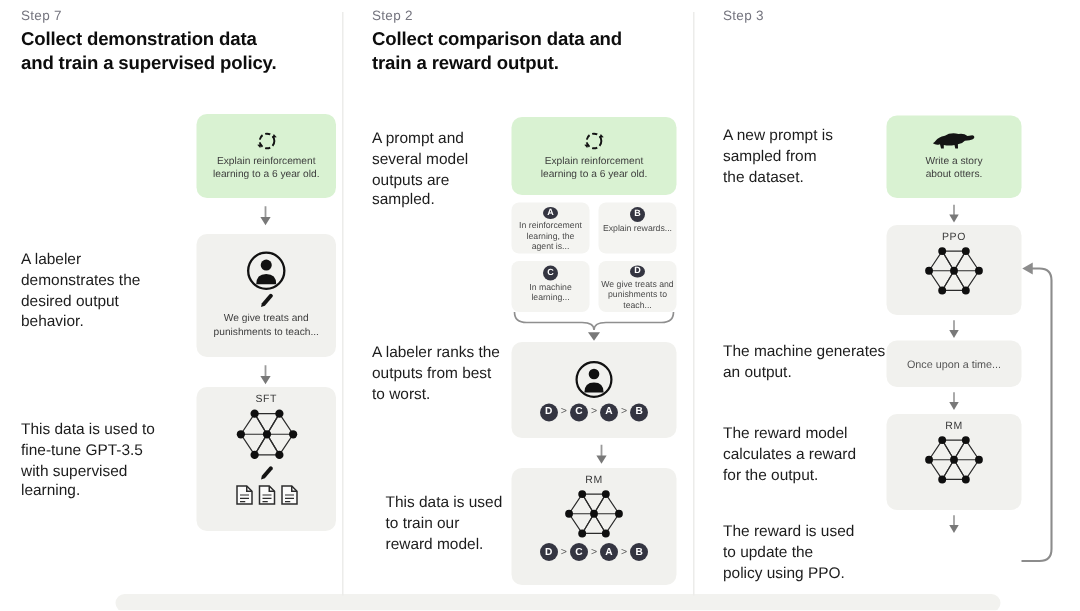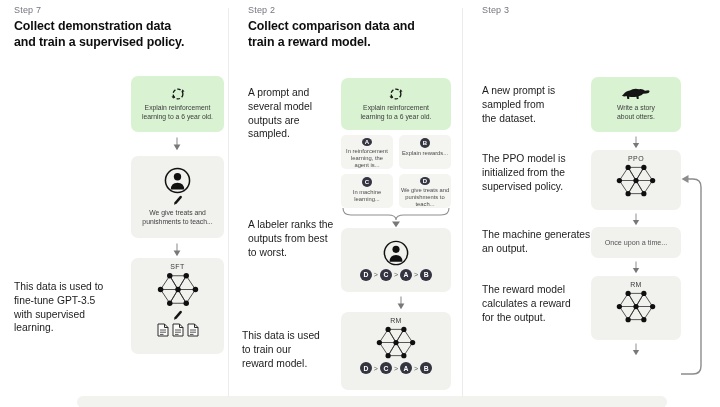--- a/index.html
+++ b/index.html
@@ -63,20 +63,24 @@
 learning to a 6 year old.</div>
     </div>
 
     <div class="abs icon" style="left:172px;top:137px">
       <svg width="10" height="14" viewBox="0 0 10 14">
           <line x1="5" y1="0.5" x2="5" y2="8" stroke="#9a9a9a" stroke-width="1.2"></line>
           <polygon points="1.6,7.6 8.4,7.6 5,13.2" fill="#787878"></polygon>
         </svg>
     </div>
 
+    <p class="abs cap" style="left:14px;top:167px">A labeler
+demonstrates the
+desired output
+behavior.</p>
     <div class="abs box xbox" style="left:131px;top:156px;width:93px;height:82px">
       <span class="icon">
         <svg width="27" height="27" viewBox="0 0 30 30">
             <circle cx="15" cy="15" r="13.4" fill="none" stroke="#111" stroke-width="1.7"></circle>
             <circle cx="15" cy="10.8" r="4.1" fill="#111"></circle>
             <path d="M7.6 25 Q7.6 17.4 15 17.4 Q22.4 17.4 22.4 25 Z" fill="#111"></path>
           </svg>
       </span>
       <span class="icon" style="margin-top:1px">
         <svg width="11" height="11" viewBox="0 0 12 12">
@@ -139,21 +143,21 @@
             <path d="M7.5 1 V4.5 H11" fill="none" stroke="#2c2c2c" stroke-width="1"></path>
             <path d="M3 7 H9 M3 9.2 H9 M3 11.4 H6.5" stroke="#2c2c2c" stroke-width="0.8"></path>
           </svg>
       </div>
     </div>
   </section>
 
   <section class="col" style="left:229px;width:233px">
     <div class="abs step" style="left:19px;top:5px">Step 2</div>
     <h2 class="abs heading" style="left:19px;top:19px;width:210px">Collect comparison data and
-train a reward model.</h2>
+train a reward output.</h2>
 
     <p class="abs cap" style="left:19px;top:86px">A prompt and
 several model
 outputs are
 sampled.</p>
     <div class="abs box gbox" style="left:112px;top:78px;width:110px;height:52px">
       <span class="icon">
         <svg width="14" height="14" viewBox="0 0 16 16">
             <circle cx="8" cy="8" r="5.6" fill="none" stroke="#141414" stroke-width="1.5" stroke-dasharray="4 2.2"></circle>
             <polygon points="13.2,2.6 15.4,5.2 12,5.6" fill="#141414"></polygon>
@@ -192,21 +196,21 @@
       <svg width="110" height="13" viewBox="0 0 110 13">
           <path d="M2 1 Q2 8 10 8 L47 8 Q55 8 55 13 Q55 8 63 8 L100 8 Q108 8 108 1" fill="none" stroke="#8f8f8f" stroke-width="1.1"></path>
         </svg>
     </div>
     <div class="abs icon" style="left:162px;top:221px">
       <svg width="10" height="7" viewBox="0 0 10 7">
           <polygon points="1,0.5 9,0.5 5,6.2" fill="#787878"></polygon>
         </svg>
     </div>
 
-    <p class="abs cap" style="left:19px;top:218px">A labeler ranks the
+    <p class="abs cap" style="left:19px;top:229px">A labeler ranks the
 outputs from best
 to worst.</p>
     <div class="abs box xbox" style="left:112px;top:228px;width:110px;height:64px">
       <span class="icon">
         <svg width="26" height="26" viewBox="0 0 30 30">
             <circle cx="15" cy="15" r="13.4" fill="none" stroke="#111" stroke-width="1.7"></circle>
             <circle cx="15" cy="10.8" r="4.1" fill="#111"></circle>
             <path d="M7.6 25 Q7.6 17.4 15 17.4 Q22.4 17.4 22.4 25 Z" fill="#111"></path>
           </svg>
       </span>
@@ -221,21 +225,21 @@
       </div>
     </div>
 
     <div class="abs icon" style="left:167px;top:296px">
       <svg width="10" height="14" viewBox="0 0 10 14">
           <line x1="5" y1="0.5" x2="5" y2="8" stroke="#9a9a9a" stroke-width="1.2"></line>
           <polygon points="1.6,7.6 8.4,7.6 5,13.2" fill="#787878"></polygon>
         </svg>
     </div>
 
-    <p class="abs cap" style="left:13px;top:329px">This data is used
+    <p class="abs cap" style="left:28px;top:329px">This data is used
 to train our
 reward model.</p>
     <div class="abs box xbox topalign" style="left:112px;top:312px;width:110px;height:78px">
       <div class="mlabel">RM</div>
       <span class="icon" style="margin-top:1px">
         <svg width="42" height="35" viewBox="0 0 48 40">
             <g stroke="#2b2b2b" stroke-width="0.9" fill="none">
               <path d="M5 20 L15 5 L33 5 L43 20 L33 35 L15 35 Z"></path>
               <path d="M5 20 L24 20 M15 5 L24 20 M33 5 L24 20 M43 20 L24 20 M33 35 L24 20 M15 35 L24 20"></path>
               <path d="M15 5 L33 35 M33 5 L15 35"></path>
@@ -279,23 +283,20 @@
 about otters.</div>
     </div>
 
     <div class="abs icon" style="left:168px;top:136px">
       <svg width="10" height="13" viewBox="0 0 10 14">
           <line x1="5" y1="0.5" x2="5" y2="8" stroke="#9a9a9a" stroke-width="1.2"></line>
           <polygon points="1.6,7.6 8.4,7.6 5,13.2" fill="#787878"></polygon>
         </svg>
     </div>
 
-    <p class="abs cap" style="left:19px;top:152px">The PPO model is
-initialized from the
-supervised policy.</p>
     <div class="abs box xbox topalign" style="left:128px;top:150px;width:90px;height:60px">
       <div class="mlabel">PPO</div>
       <span class="icon" style="margin-top:1px">
         <svg width="42" height="35" viewBox="0 0 48 40">
             <g stroke="#2b2b2b" stroke-width="0.9" fill="none">
               <path d="M5 20 L15 5 L33 5 L43 20 L33 35 L15 35 Z"></path>
               <path d="M5 20 L24 20 M15 5 L24 20 M33 5 L24 20 M43 20 L24 20 M33 35 L24 20 M15 35 L24 20"></path>
               <path d="M15 5 L33 35 M33 5 L15 35"></path>
             </g>
             <g fill="#0f0f0f">
@@ -356,20 +357,23 @@
       </span>
     </div>
 
     <div class="abs icon" style="left:168px;top:343px">
       <svg width="10" height="13" viewBox="0 0 10 14">
           <line x1="5" y1="0.5" x2="5" y2="8" stroke="#9a9a9a" stroke-width="1.2"></line>
           <polygon points="1.6,7.6 8.4,7.6 5,13.2" fill="#787878"></polygon>
         </svg>
     </div>
 
+    <p class="abs cap" style="left:19px;top:348px">The reward is used
+to update the
+policy using PPO.</p>
   </section>
 
   <svg class="abs" style="left:0;top:0;pointer-events:none" width="720" height="407" viewBox="0 0 720 407">
     <path d="M681 374 H693 Q701 374 701 366 V187 Q701 179 693 179 H688" fill="none" stroke="#8c8c8c" stroke-width="1.4"></path>
     <polygon points="688.5,175 688.5,183 681.5,179" fill="#8c8c8c"></polygon>
   </svg>
 
 </div>
 
 </body></html>

